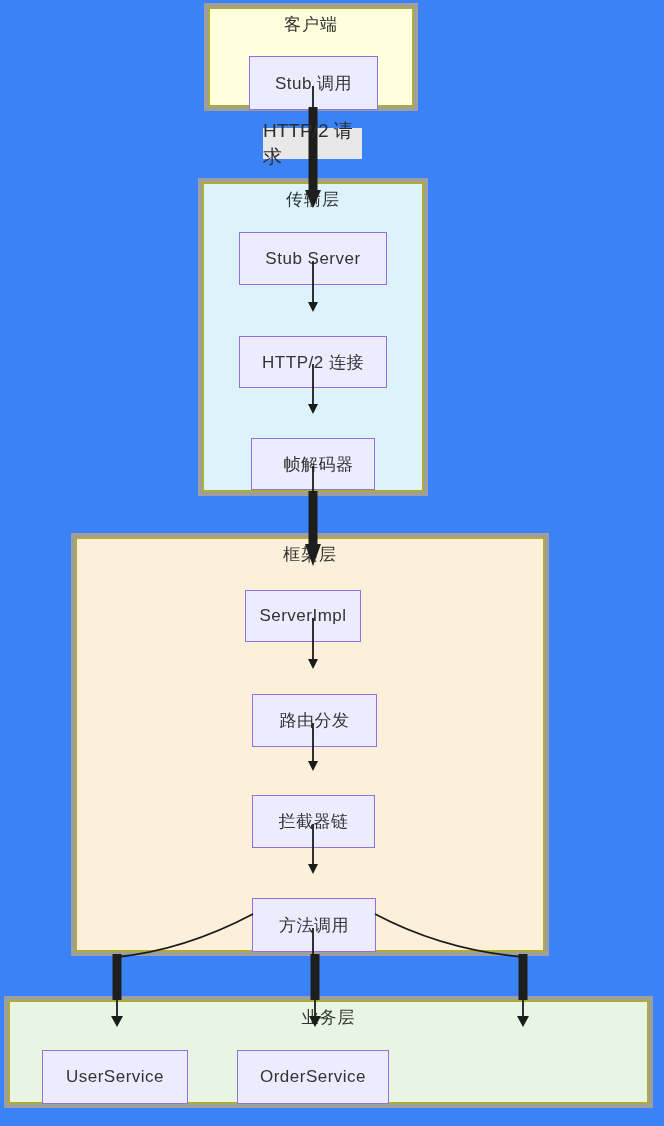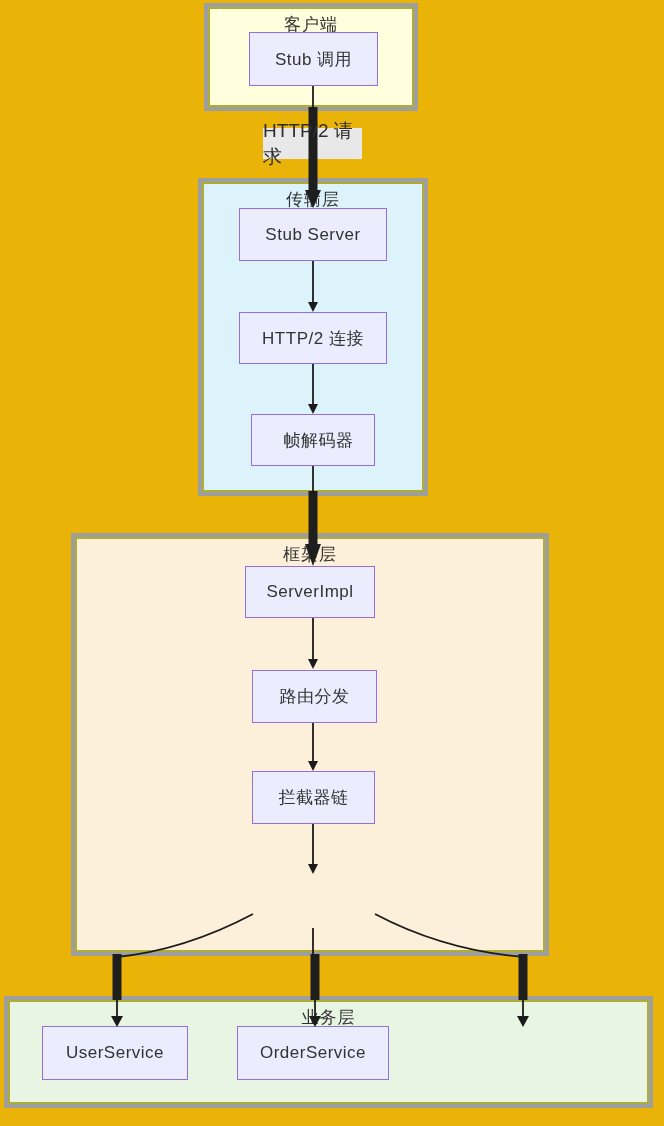--- a/index.html
+++ b/index.html
@@ -1,41 +1,41 @@
 <!DOCTYPE html>
 <html><head>
 <meta charset="utf-8">
 <style>
   html,body{margin:0;padding:0;background:#000;}
   .canvas{
-    position:relative;width:664px;height:1126px;background:#eab308;overflow:hidden;
+    position:relative;width:664px;height:1126px;background:#3b82f6;overflow:hidden;
     font-family:"Liberation Sans","DejaVu Sans",sans-serif;color:#333;
   }
   .cluster{
     position:absolute;border:2px solid #aeae36;box-sizing:border-box;
     box-shadow:0 0 0 4px #9e9e9e;
   }
   .cluster-title{
     position:absolute;top:4px;left:0;width:100%;text-align:center;
     font-size:17px;font-weight:500;color:#333;letter-spacing:1px;
   }
   .c-client{left:208px;top:7px;width:206px;height:100px;background:#ffffde;}
   .c-transport{left:202px;top:182px;width:222px;height:310px;background:#ddf3fb;}
   .c-framework{left:75px;top:537px;width:470px;height:415px;background:#fdf0da;}
   .c-business{left:8px;top:1000px;width:641px;height:104px;background:#e8f5e3;}
   .node{
     position:absolute;background:#ececff;border:1.5px solid #9370DB;box-sizing:border-box;
     display:flex;align-items:center;justify-content:center;
-    font-size:17px;color:#333;z-index:2;letter-spacing:.5px;
+    font-size:17px;color:#333;z-index:2;letter-spacing:.5px;margin-top:24px;
   }
   .n-stub{left:249px;top:32px;width:129px;height:54px;}
   .n-netty{left:239px;top:208px;width:148px;height:53px;}
   .n-http2{left:239px;top:312px;width:148px;height:52px;}
   .n-decoder{left:251px;top:414px;width:124px;height:52px;padding-left:11px;}
-  .n-serverimpl{left:245px;top:566px;width:130px;height:52px;}
+  .n-serverimpl{left:245px;top:566px;width:116px;height:52px;}
   .n-routing{left:252px;top:670px;width:125px;height:53px;}
   .n-interceptor{left:252px;top:771px;width:123px;height:53px;}
   .n-method{left:252px;top:874px;width:124px;height:54px;}
   .n-user{left:42px;top:1026px;width:146px;height:54px;}
   .n-order{left:237px;top:1026px;width:152px;height:54px;}
   .n-payment{left:439px;top:1026px;width:174px;height:54px;}
   .edges{position:absolute;left:0;top:0;z-index:4;pointer-events:none;}
   .edge-label-text{
     position:absolute;left:263px;top:128px;width:99px;height:31px;z-index:5;
     display:flex;align-items:center;justify-content:center;
@@ -60,20 +60,21 @@
     <div class="cluster-title">业务层</div>
   </div>
 
   <div class="node n-stub">Stub 调用</div>
   <div class="node n-netty">Stub Server</div>
   <div class="node n-http2">HTTP/2 连接</div>
   <div class="node n-decoder">帧解码器</div>
   <div class="node n-serverimpl">ServerImpl</div>
   <div class="node n-routing">路由分发</div>
   <div class="node n-interceptor">拦截器链</div>
+  <div class="node n-method">方法调用</div>
   <div class="node n-order">OrderService</div>
   <div class="node n-user">UserService</div>
 
   <svg class="edges" width="664" height="1126" viewBox="0 0 664 1126">
 
     <rect x="263" y="128" width="99" height="31" fill="#e8e8e8"></rect>
 
     <g fill="#1e1e1e">
       <rect x="308.5" y="107" width="9" height="85"></rect>
       <polygon points="305,190 321,190 313,208"></polygon>

